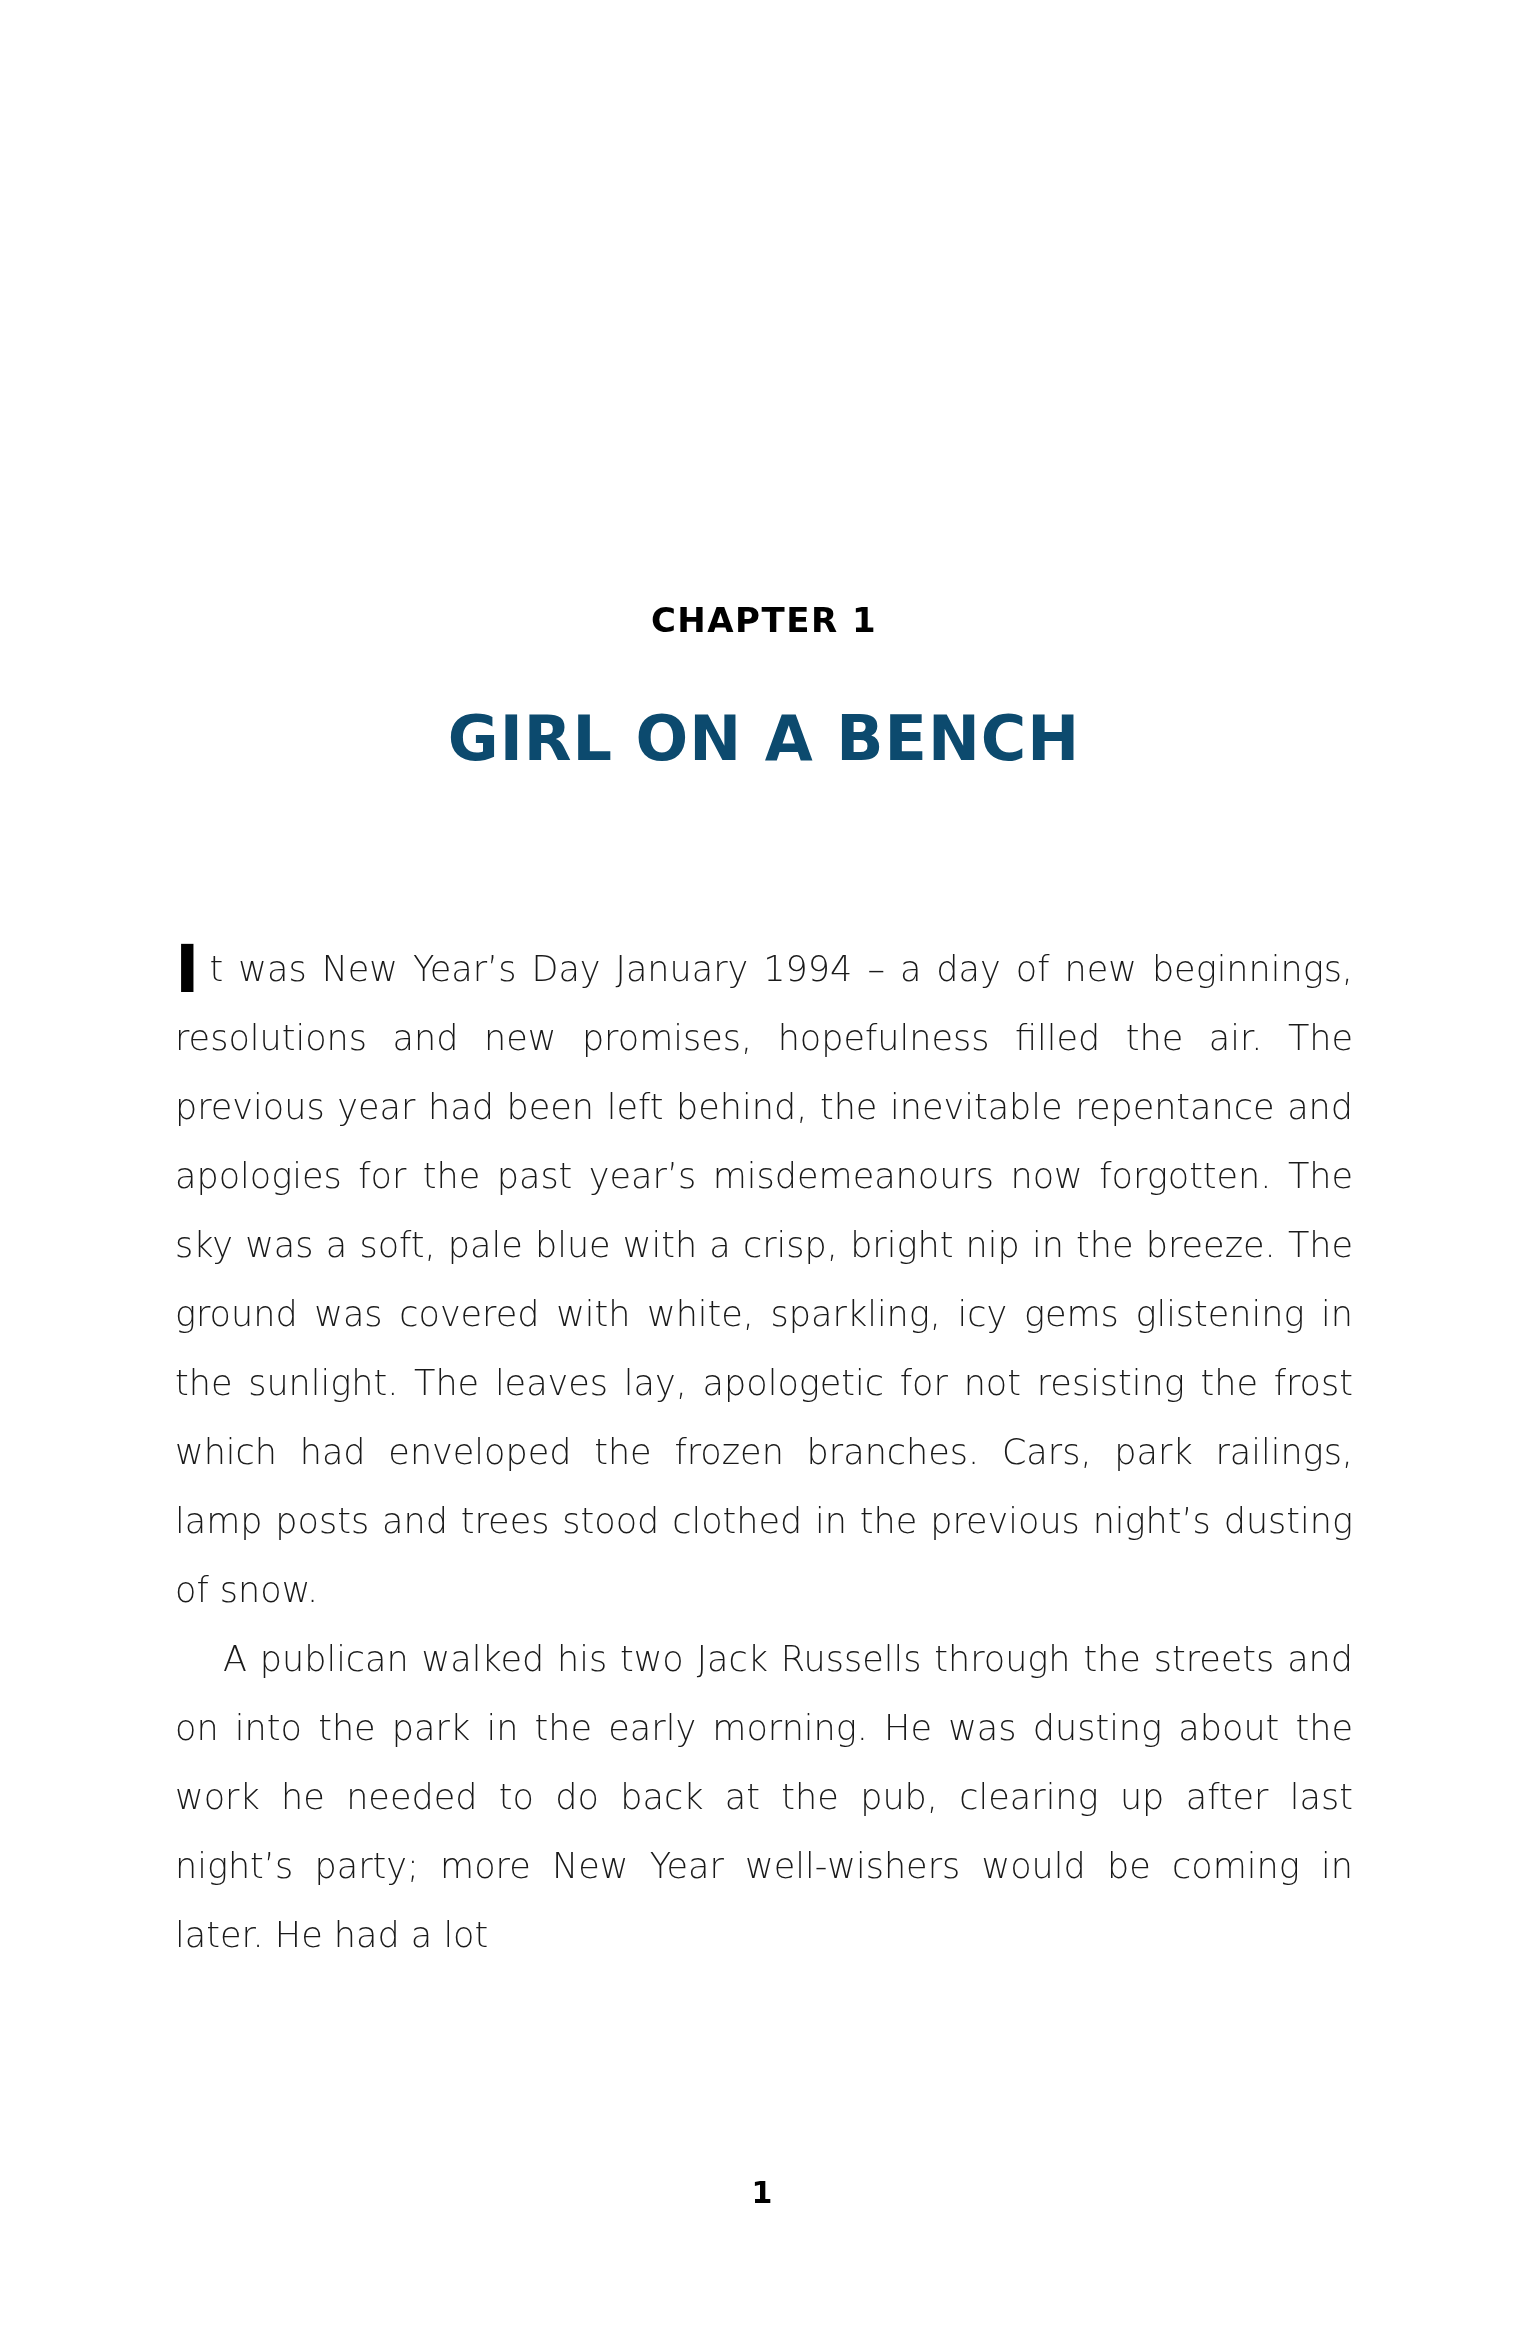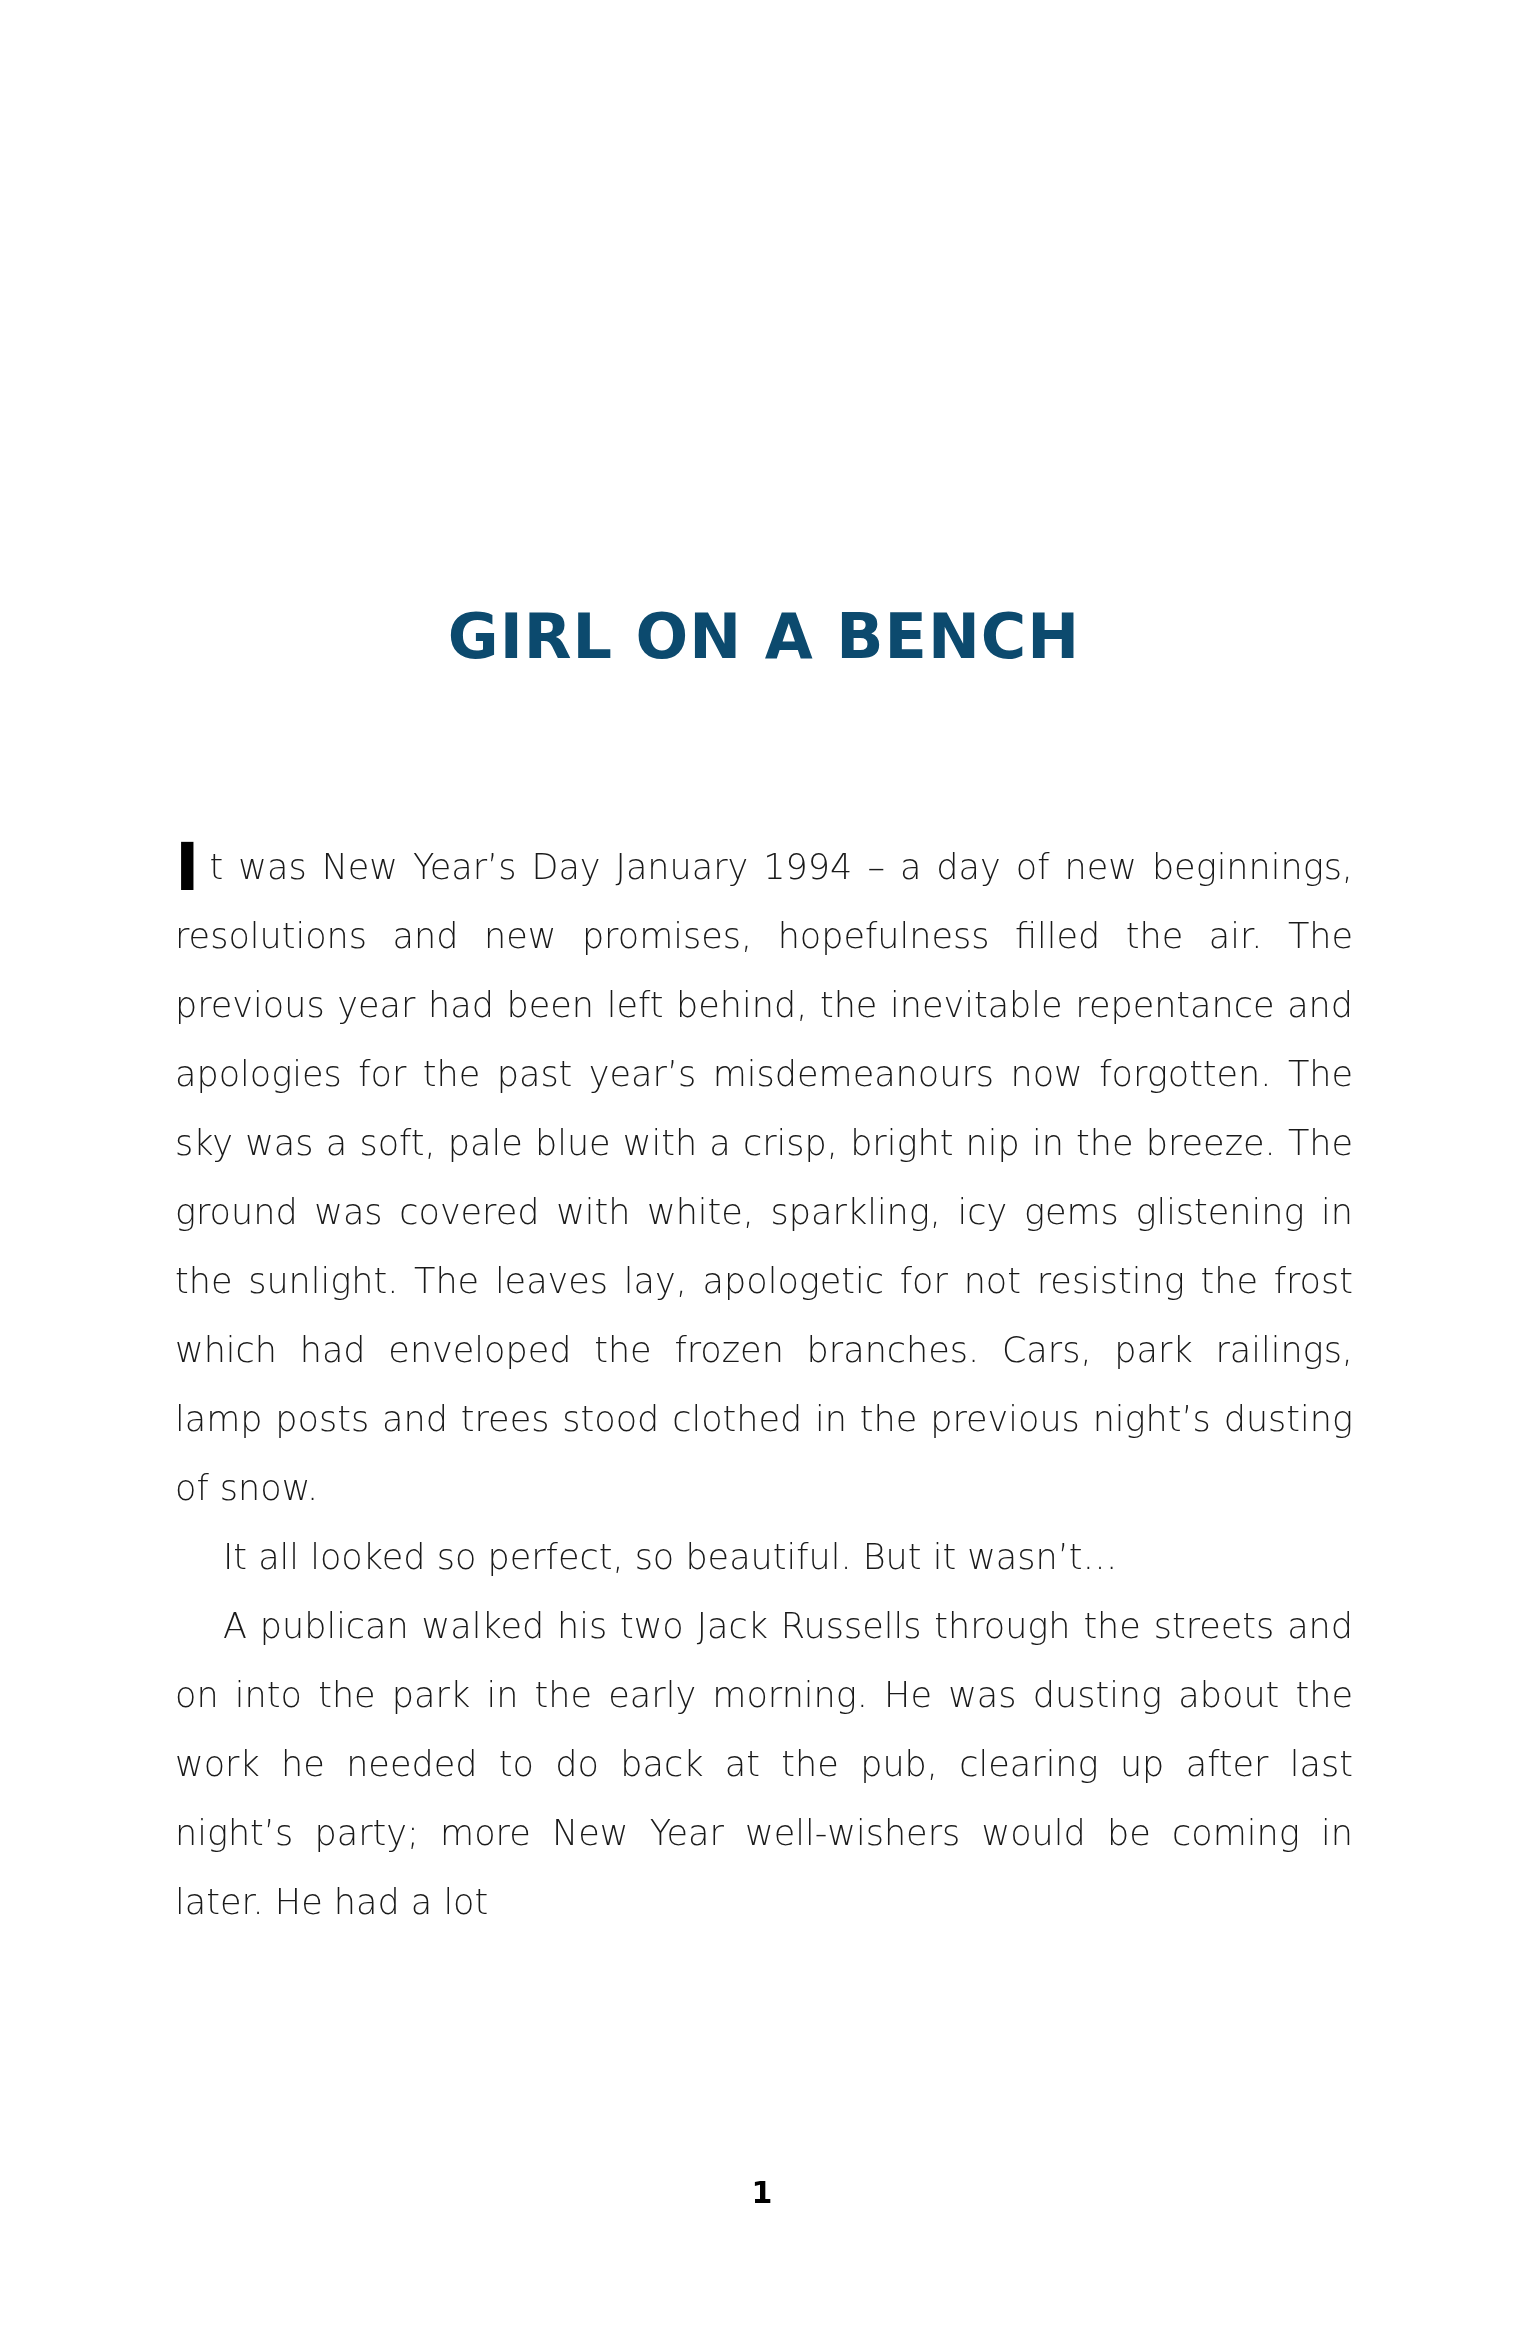--- a/index.html
+++ b/index.html
@@ -82,32 +82,30 @@
     color: #000;
   }
 </style>
 </head>
 <body>
 
 <div class="page">
 
   <div class="content">
 
+    <div class="chapter-label">CHAPTER 1</div>
 
     <div class="chapter-title">GIRL ON A BENCH</div>
 
     <div class="body-text">
 
       <p class="para first">
         <span class="dropcap">I</span><span>t was New Year’s Day January 1994 – a day of new beginnings, resolutions and new promises, hopefulness filled the air. The previous year had been left behind, the inevitable repentance and apologies for the past year’s misdemeanours now forgotten. The sky was a soft, pale blue with a crisp, bright nip in the breeze. The ground was covered with white, sparkling, icy gems glistening in the sunlight. The leaves lay, apologetic for not resisting the frost which had enveloped the frozen branches. Cars, park railings, lamp posts and trees stood clothed in the previous night’s dusting of snow.</span>
       </p>
 
-      <p class="para indent">
-        <span>It all looked so perfect, so beautiful. But it wasn’t…</span>
-      </p>
 
       <p class="para indent">
         <span>A publican walked his two Jack Russells through the streets and on into the park in the early morning. He was dusting about the work he needed to do back at the pub, clearing up after last night’s party; more New Year well-wishers would be coming in later. He had a lot</span>
       </p>
 
     </div>
   </div>
 
   <div class="page-number">1</div>
 

